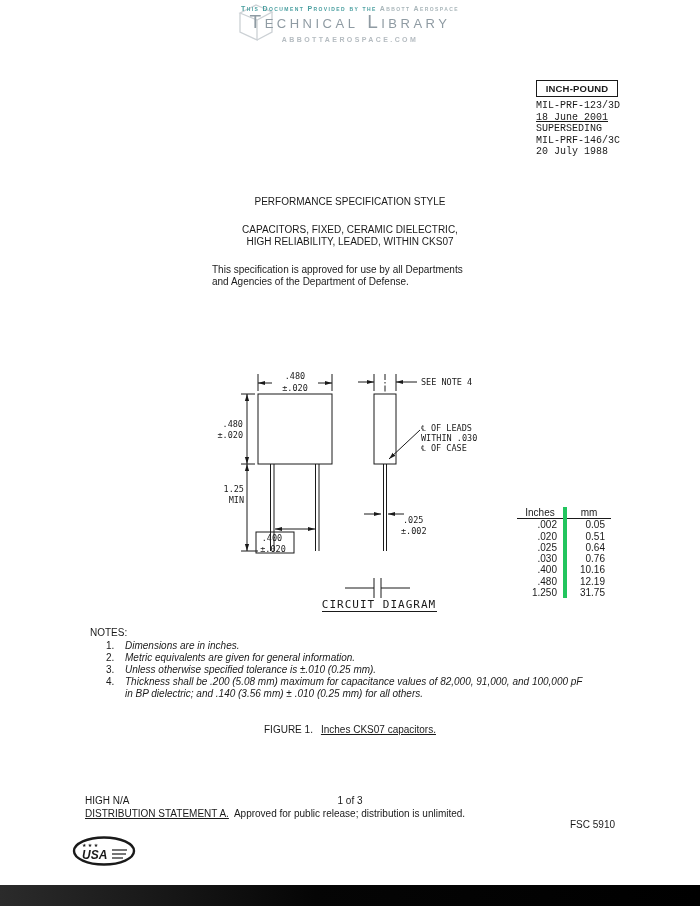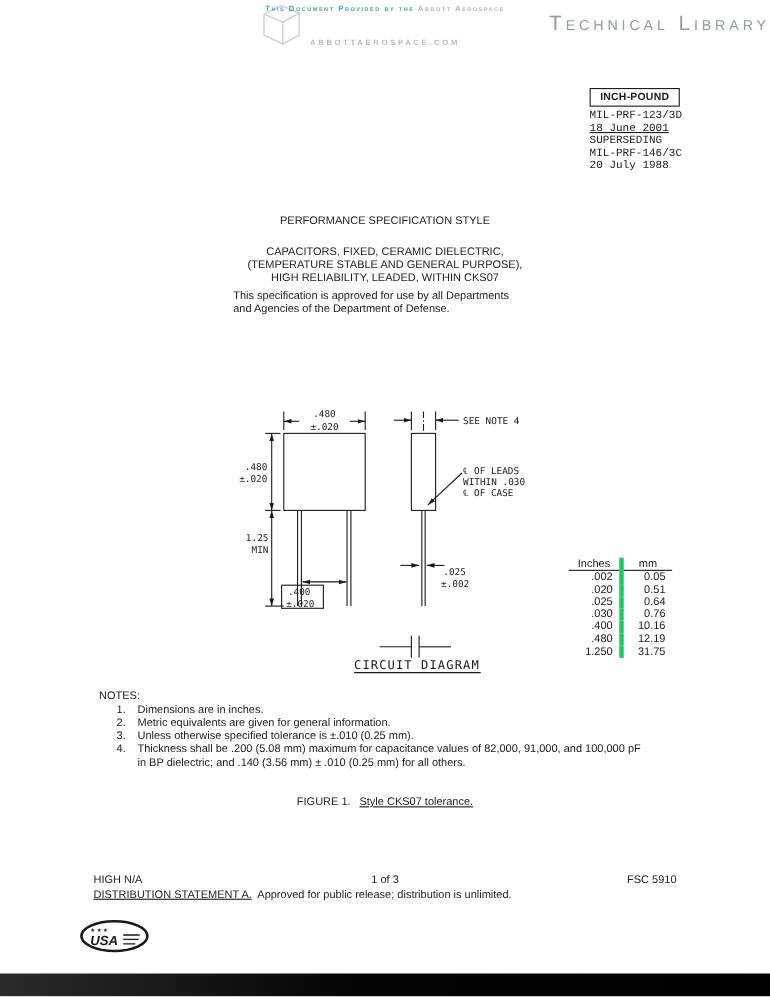--- a/index.html
+++ b/index.html
@@ -11,21 +11,21 @@
 
   
   .brand-cube { position:absolute; left:232px; top:1px; z-index:0; }
   .brand-tagline {
     position:absolute; top:5px; left:0; right:0; text-align:center; z-index:1;
     font-size:7px; letter-spacing:1.4px; font-variant:small-caps; font-weight:bold;
   }
   .brand-tagline .teal { color:#4a9fa0; }
   .brand-tagline .org  { color:#a9b6ba; }
   .brand-title {
-    position:absolute; top:11px; left:0; right:0; text-align:right; z-index:1;
+    position:absolute; top:11px; left:0; right:0; text-align:center; z-index:1;
     font-variant:small-caps; font-size:19px; letter-spacing:3.5px;
     color:#8f9ba3; font-weight:500;
   }
   .brand-site {
     position:absolute; top:36px; left:0; right:0; text-align:center; z-index:1;
     font-size:7px; letter-spacing:2.4px; color:#b5bcc1; font-weight:bold;
     text-transform:uppercase;
   }
 
   
@@ -59,26 +59,26 @@
   .conv-table td { text-align:right; min-width:32px; }
 
   .fig-caption { position:absolute; top:724px; left:0; right:0; text-align:center; font-size:10px; }
   .fig-caption .pfx { margin-right:8px; }
 
   
   .notes { position:absolute; left:90px; top:627px; font-size:10px; line-height:12px; }
   .notes-heading { margin-bottom:1px; }
   .note-item { display:flex; margin-left:16px; }
   .note-num { width:19px; flex:none; }
-  .note-text { white-space:nowrap; }
+  .note-text { white-space:nowrap;font-style:italic; }
 
   
   .amsc { position:absolute; left:85px; top:795px; font-size:10px; }
   .page-num { position:absolute; left:0; right:0; top:795px; text-align:center; font-size:10px; }
-  .fsc { position:absolute; left:570px; top:795px; font-size:10px; }
+  .fsc { position:absolute; left:570px; top:819px; font-size:10px; }
   .distribution { position:absolute; left:85px; top:808px; font-size:10px; }
   .distribution .txt { margin-left:5px; }
 
   .vendor { position:absolute; left:72px; top:835px; display:flex; align-items:center; gap:5px; }
   .vendor-text { font-size:7px; font-weight:bold; line-height:8.6px; white-space:nowrap; }
   .vendor-company { font-size:7.5px; }
 
   .bottom-bar {
     position:absolute; left:0; bottom:0; width:700px; height:21px;
     background:linear-gradient(90deg,#2b2b2b,#050505 45%, #000);
@@ -108,21 +108,20 @@
     <div>MIL-PRF-123/3D</div>
     <div class="u">18 June 2001</div>
     <div>SUPERSEDING</div>
     <div>MIL-PRF-146/3C</div>
     <div>20 July 1988</div>
   </div>
 
   <div class="sheet-type">PERFORMANCE SPECIFICATION STYLE</div>
   <div class="subject">
     <div>CAPACITORS, FIXED, CERAMIC DIELECTRIC,</div>
-    <div>(TEMPERATURE STABLE AND GENERAL PURPOSE),</div>
     <div>HIGH RELIABILITY, LEADED, WITHIN CKS07</div>
   </div>
 
   <div class="para para1">
     <div>This specification is approved for use by all Departments</div>
     <div>and Agencies of the Department of Defense.</div>
   </div>
   <div class="para para2">
   </div>
 
@@ -251,21 +250,21 @@
     <div class="note-item">
       <span class="note-num">4.</span>
       <div class="note-text">
         <div>Thickness shall be .200 (5.08 mm) maximum for capacitance values of 82,000, 91,000, and 100,000 pF</div>
         <div>in BP dielectric; and .140 (3.56 mm) ± .010 (0.25 mm) for all others.</div>
       </div>
     </div>
   </div>
 
   <div class="fig-caption">
-    <span class="pfx">FIGURE 1.</span><span class="u">Style CKS07 tolerance.</span>
+    <span class="pfx">FIGURE 1.</span><span class="u">Inches CKS07 capacitors.</span>
   </div>
 
   <div class="amsc">HIGH N/A</div>
   <div class="page-num">1 of 3</div>
   <div class="fsc">FSC 5910</div>
   <div class="distribution">
     <span class="u">DISTRIBUTION STATEMENT A.</span><span class="txt">Approved for public release; distribution is unlimited.</span>
   </div>
 
   <div class="vendor">

